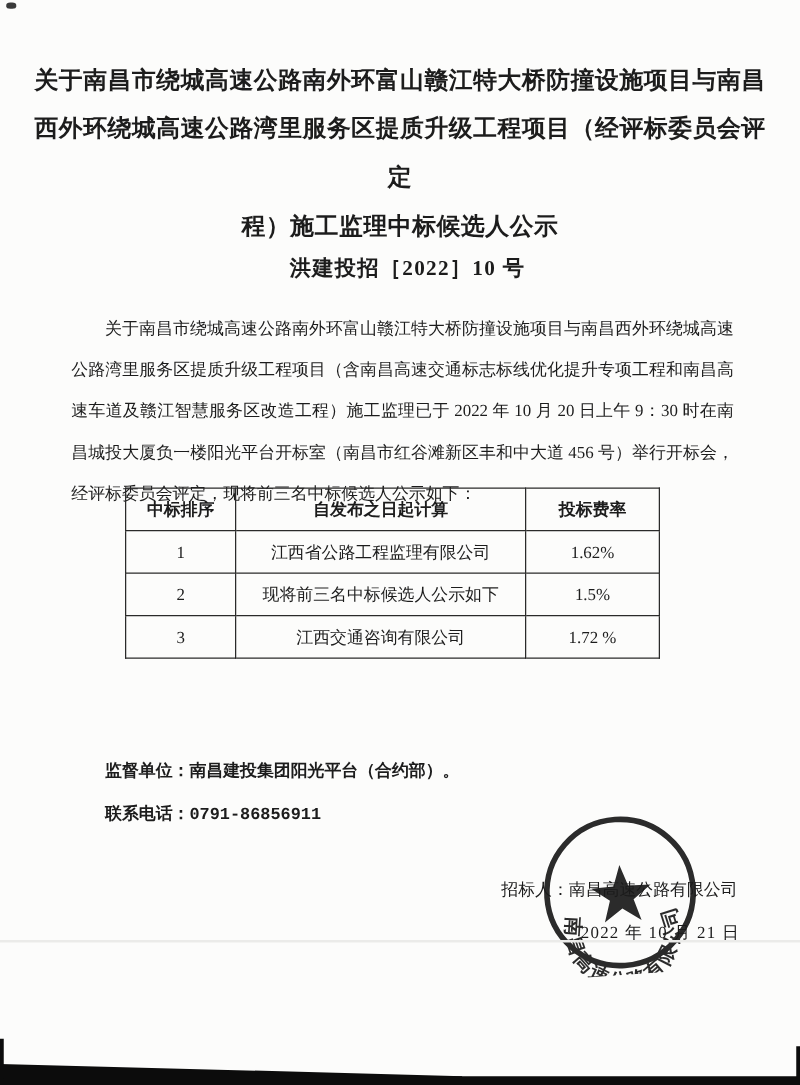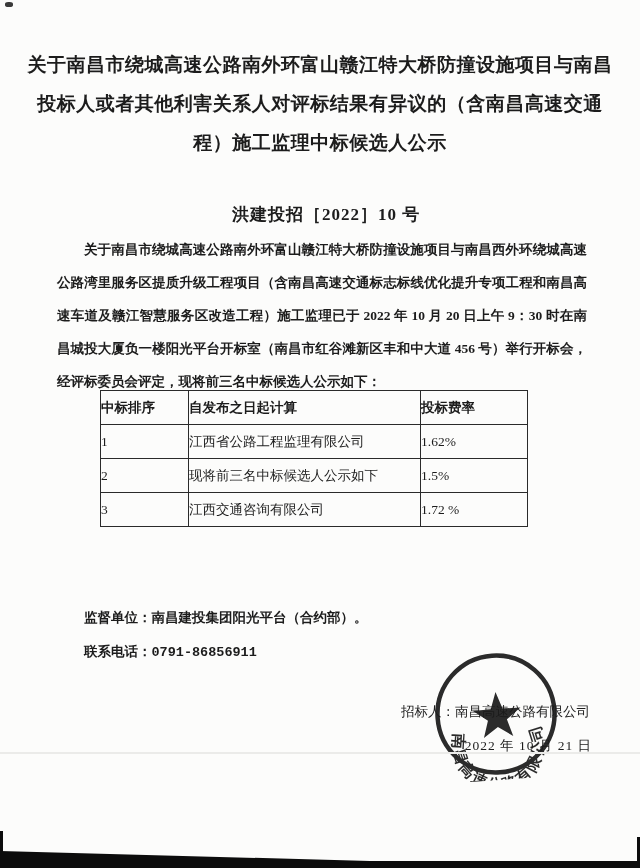--- a/index.html
+++ b/index.html
@@ -30,42 +30,42 @@
     letter-spacing:1px;
   }
   
   .body-para{
     position:absolute;left:57px;width:530px;
     font-size:13.5px;line-height:33px;
     text-align:justify;
     text-indent:2em;
     margin:0;
   }
-  .para-main{top:233px;font-weight:bold;}
+  .para-main{top:246px;}
   .para-notice{top:537px;}
   .info-line{
     position:absolute;left:57px;width:530px;
     font-size:13.5px;line-height:33px;
     font-weight:bold;
     padding-left:2em;
     margin:0;box-sizing:border-box;font-family:Liberation Mono, monospace;
   }
   .line-supervisor{top:602px;}
   .line-phone{top:636px;}
   
   .bid-table{
     position:absolute;top:390px;left:100px;
     border-collapse:collapse;
     table-layout:fixed;
     width:427px;
     font-size:13.5px;
   }
   .bid-table th,.bid-table td{
     border:1.6px solid #2a2a2a;
-    text-align:left;
+    text-align:center;
     vertical-align:middle;
     padding:0;
     font-weight:normal;
     margin-left:44px;
   }
   .bid-table th{font-weight:bold;height:33px;}
   .bid-table td{height:33px;}
   .col-rank{width:88px;}
   .col-name{width:232px;}
   .col-rate{width:107px;}
@@ -111,21 +111,21 @@
     right:0;bottom:5px;width:3px;height:26px;background:#0c0c0c;
   }
 </style>
 </head>
 <body>
 
 <div class="page">
 
   <div class="title-block">
     <div>关于南昌市绕城高速公路南外环富山赣江特大桥防撞设施项目与南昌</div>
-    <div>投标人或者其他利害关系人对评标结果有异议的（含南昌高速交通</div>
+    <div>西外环绕城高速公路湾里服务区提质升级工程项目（经评标委员会评定</div>
     <div>程）施工监理中标候选人公示</div>
   </div>
 
   <div class="doc-number">洪建投招［2022］10 号</div>
 
   <p class="body-para para-main">关于南昌市绕城高速公路南外环富山赣江特大桥防撞设施项目与南昌西外环绕城高速公路湾里服务区提质升级工程项目（含南昌高速交通标志标线优化提升专项工程和南昌高速车道及赣江智慧服务区改造工程）施工监理已于 2022 年 10 月 20 日上午 9：30 时在南昌城投大厦负一楼阳光平台开标室（南昌市红谷滩新区丰和中大道 456 号）举行开标会，经评标委员会评定，现将前三名中标候选人公示如下：</p>
 
   <table class="bid-table">
     <colgroup>
       <col class="col-rank">

